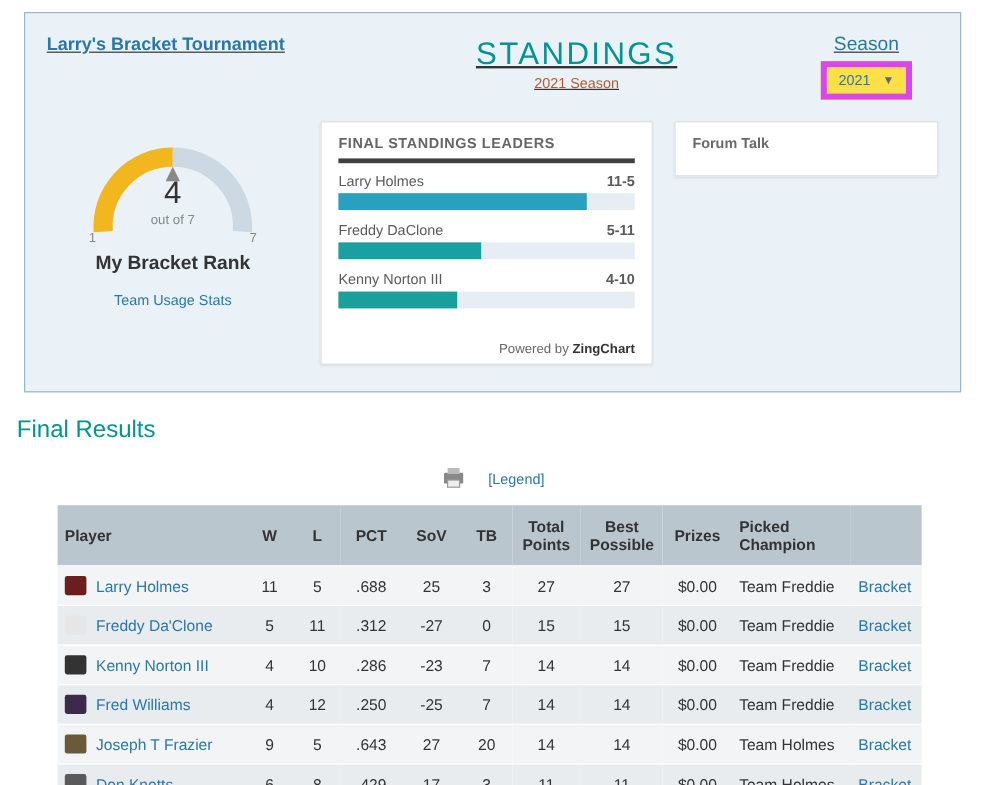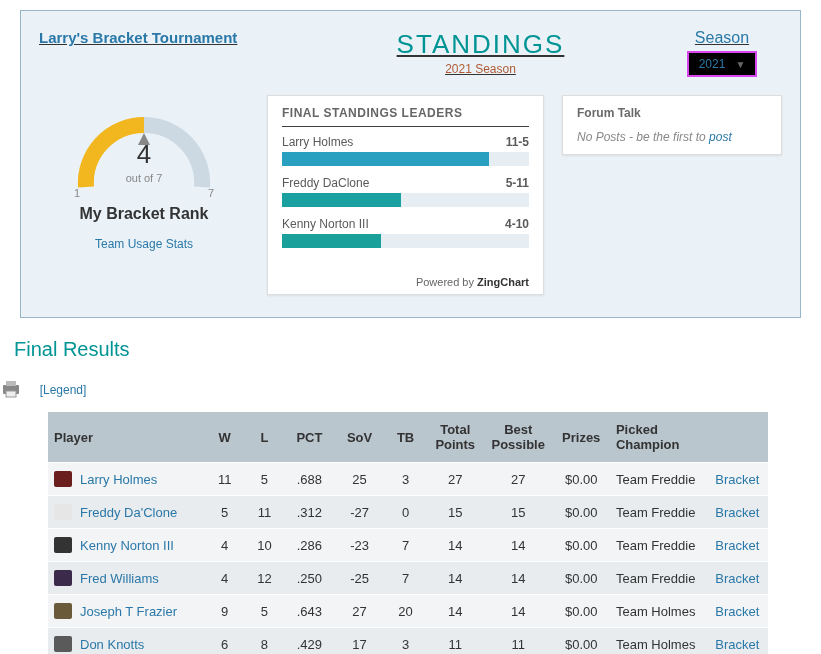--- a/index.html
+++ b/index.html
@@ -5,50 +5,50 @@
   * { box-sizing: border-box; margin: 0; padding: 0; }
   body { font-family: Arial, Helvetica, sans-serif; font-size: 13px; color: #333; background: #fff; width: 821px; }
   .top-panel { margin: 10px 20px 20px 20px; border: 1px solid #97b7c9; background: #eaf2f7; padding: 18px 18px 22px 18px; }
   .top-header { display: flex; align-items: flex-start; margin-bottom: 18px; text-decoration: underline; }
   .tournament-name { flex: 0 0 260px; font-weight: bold; font-size: 15px; color: #2a78a8; }
   .center-head { flex: 1; text-align: center; }
   .standings-title { font-family: Impact, "Arial Black", sans-serif; letter-spacing: 2px; font-size: 26px; color: #009494; font-weight: normal; }
   .season-sub { color: #b05a35; font-size: 12px; margin-top: 2px; }
   .season-box { flex: 0 0 120px; text-align: center; }
   .season-label { color: #2a78a8; font-size: 16px; margin-bottom: 4px; }
-  .season-select { display: inline-flex; align-items: center; justify-content: center; gap: 10px; border: 2px solid #d946ef; background: #000000; color: #2a78a8; padding: 4px 10px; font-size: 12px; cursor: pointer; }
+  .season-select { display: inline-flex; align-items: center; justify-content: center; gap: 10px; border: 5px solid #d946ef; background: #fde047; color: #2a78a8; padding: 4px 10px; font-size: 12px; cursor: pointer; }
   .season-select .arrow { font-size: 10px; color: #666; }
 
   .top-columns { display: flex; gap: 18px; }
   .col-rank { flex: 0 0 210px; display: flex; flex-direction: column; align-items: center; }
   .rank-num { font-size: 26px; font-weight: normal; color: #333; margin-top: -66px; }
   .rank-sub { font-size: 11px; color: #888; margin-top: 2px; }
   .rank-ends { display: flex; justify-content: space-between; width: 140px; font-size: 11px; color: #888; margin-top: 3px; }
   .rank-label { font-family: Liberation Sans, sans-serif; font-weight: bold; font-size: 16px; color: #333; margin-top: 6px; }
   .team-usage { color: #2a78a8; font-size: 12px; margin-top: 14px; cursor: pointer; }
 
   .col-leaders { flex: 1; background: #fff; border: 1px solid #ddd; box-shadow: 0 1px 2px rgba(0,0,0,0.08); padding: 10px 14px 6px 14px; }
-  .leaders-title { font-weight: bold; color: #666; font-size: 12px; letter-spacing: 0.5px; border-bottom: 1px solid #404040; padding-bottom: 6px; margin-bottom: 8px; }
+  .leaders-title { font-weight: bold; color: #666; font-size: 12px; letter-spacing: 0.5px; border-bottom: 4px solid #404040; padding-bottom: 6px; margin-bottom: 8px; }
   .leader-row-labels { display: flex; justify-content: space-between; font-size: 12px; color: #5a5a5a; margin-bottom: 3px; }
   .leader-row-labels .rec { font-weight: bold; }
   .bar-track { background: #e6eef3; height: 14px; margin-bottom: 10px; }
   .bar-fill-1 { background: #2aa0c0; height: 100%; width: 84%; }
   .bar-fill-2 { background: #1aa0a0; height: 100%; width: 48%; }
   .bar-fill-3 { background: #1aa09a; height: 100%; width: 40%; }
   .powered { text-align: right; font-size: 11px; color: #666; margin-top: 28px; }
   .powered .zc { font-weight: bold; color: #333; }
 
   .col-forum { flex: 0 0 220px; background: #fff; border: 1px solid #ddd; box-shadow: 0 1px 2px rgba(0,0,0,0.08); padding: 10px 14px; font-size: 12px; align-self: flex-start; }
   .forum-title { color: #6a6a6a; font-weight: bold; margin-bottom: 10px; }
   .forum-body { color: #888; font-style: italic; }
   .forum-body a { color: #2a78a8; text-decoration: none; font-style: italic; cursor: pointer; }
 
   .final-results-title { color: #009494; font-size: 20px; margin: 0 0 18px 14px; font-weight: normal; }
 
-  .legend-row { text-align: left; margin-bottom: 10px; }
+  .legend-row { text-align: center; margin-bottom: 10px; }
   .print-icon { display: inline-block; vertical-align: middle; margin-right: 14px; cursor: pointer; }
   .legend-link { color: #2a78a8; font-size: 12px; cursor: pointer; }
 
   .results-table { width: 720px; margin: 0 0 0 48px; border-collapse: collapse; }
   .results-table th { text-align: left; background: #bac6ce; color: #333; font-size: 13px; font-weight: bold; padding: 10px 6px; }
   .results-table th.num, .results-table td.num { text-align: center; }
   .results-table td { padding: 8px 6px; font-size: 13px; color: #333; border-top: 1px solid #fff; }
   .results-table tbody tr:nth-child(odd) { background: #f2f4f6; }
   .results-table tbody tr:nth-child(even) { background: #e8ecef; }
   .player-cell { display: flex; align-items: center; gap: 8px; }
@@ -120,23 +120,20 @@
           <div class="bar-fill-3"></div>
         </div>
 
       <div class="powered">
         <span>Powered by </span><span class="zc">ZingChart</span>
       </div>
     </div>
 
     <div class="col-forum">
       <div class="forum-title">Forum Talk</div>
-      <div class="forum-body">
-        <span>No Posts - be the first to </span><a>post</a>
-      </div>
     </div>
 
   </div>
 </div>
 
 <div class="final-results-title">Final Results</div>
 
 <div class="legend-row">
   <span class="print-icon">
     <svg width="22" height="20" viewBox="0 0 22 20">

